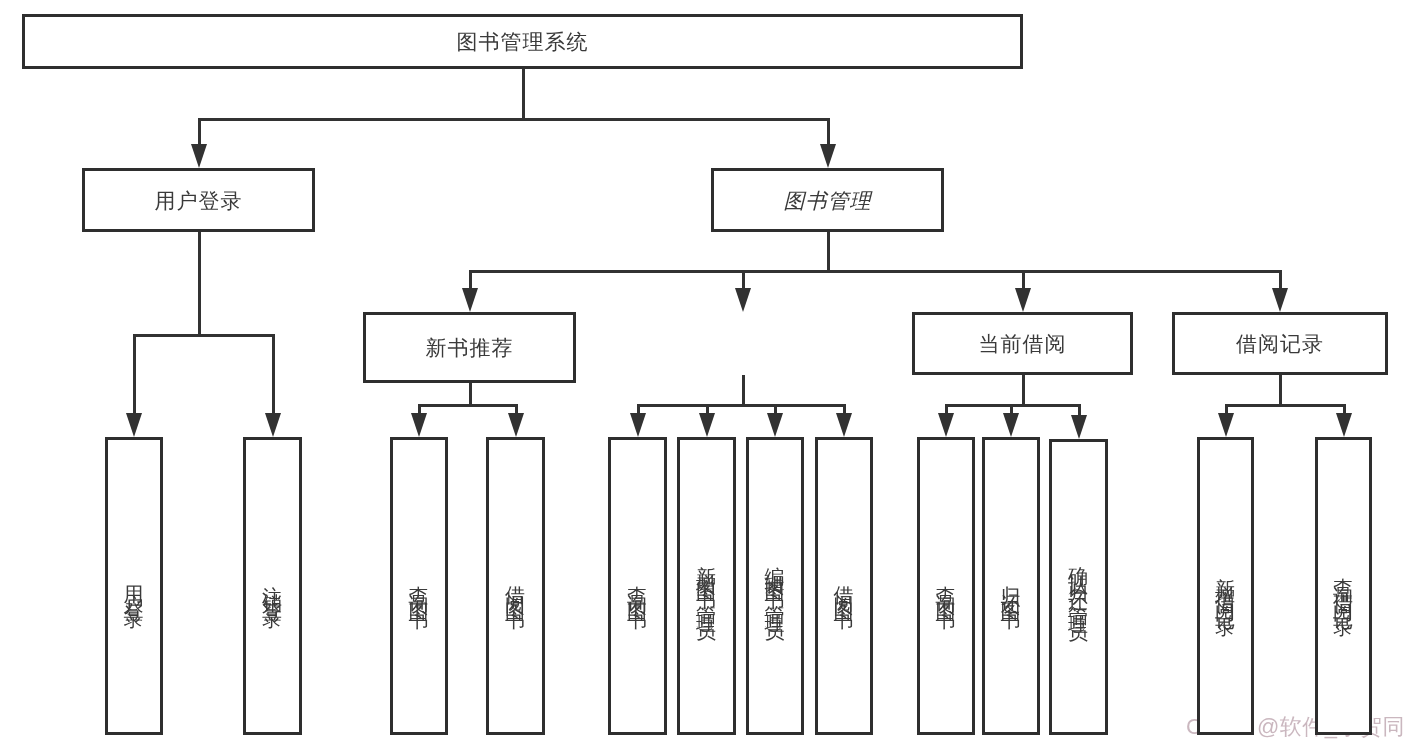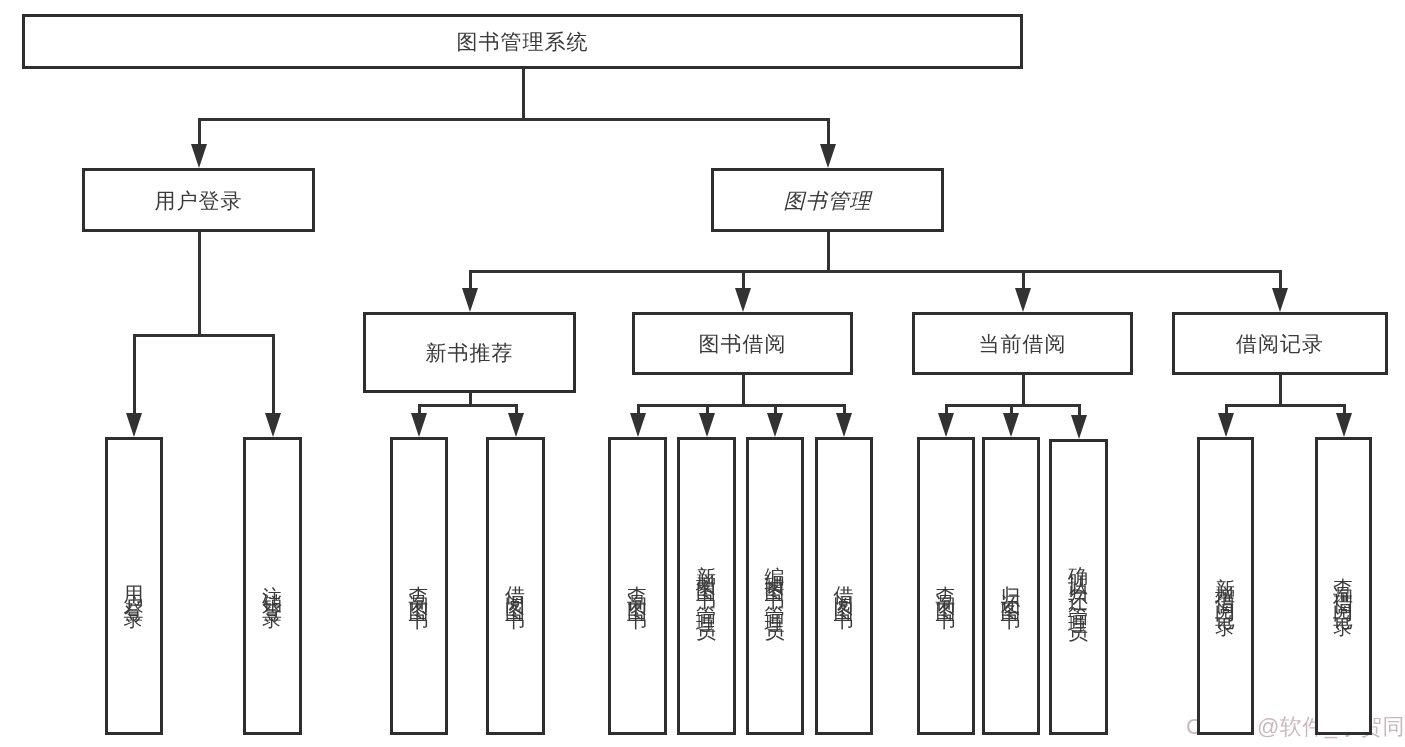--- a/index.html
+++ b/index.html
@@ -112,25 +112,22 @@
     <div class="arrowhead" style="left: 1336px; top: 413px; border-top-color: rgb(50, 50, 50);"></div>
     <div class="box h" style="left: 22px; top: 14px; width: 1001px; height: 55px; border-color: rgb(46, 46, 46);">
       <span class="lbl" style="color: rgb(58, 58, 58);">图书管理系统</span>
     </div>
     <div class="box h" style="left: 82px; top: 168px; width: 233px; height: 64px; border-color: rgb(46, 46, 46);">
       <span class="lbl" style="color: rgb(58, 58, 58);">用户登录</span>
     </div>
     <div class="box h" style="left: 711px; top: 168px; width: 233px; height: 64px; border-color: rgb(46, 46, 46);">
       <span class="lbl" style="color: rgb(58, 58, 58); font-style: italic;">图书管理</span>
     </div>
-    <div class="box h" style="left: 363px; top: 312px; width: 213px; height: 81px; border-color: rgb(46, 46, 46);">
+    <div class="box h" style="left: 363px; top: 312px; width: 213px; height: 71px; border-color: rgb(46, 46, 46);">
       <span class="lbl" style="color: rgb(58, 58, 58);">新书推荐</span>
-    </div>
-    <div class="box h" style="left: 632px; top: 312px; width: 221px; height: 63px; border-color: rgb(46, 46, 46);">
-      <span class="lbl" style="color: rgb(58, 58, 58);">图书借阅</span>
     </div>
     <div class="box h" style="left: 912px; top: 312px; width: 221px; height: 63px; border-color: rgb(46, 46, 46);">
       <span class="lbl" style="color: rgb(58, 58, 58);">当前借阅</span>
     </div>
     <div class="box h" style="left: 1172px; top: 312px; width: 216px; height: 63px; border-color: rgb(46, 46, 46);">
       <span class="lbl" style="color: rgb(58, 58, 58);">借阅记录</span>
     </div>
     <div class="box v" style="left: 105px; top: 437px; width: 58px; height: 298px; border-color: rgb(46, 46, 46);">
       <span class="lbl" style="color: rgb(58, 58, 58);">用户登录</span>
     </div>

